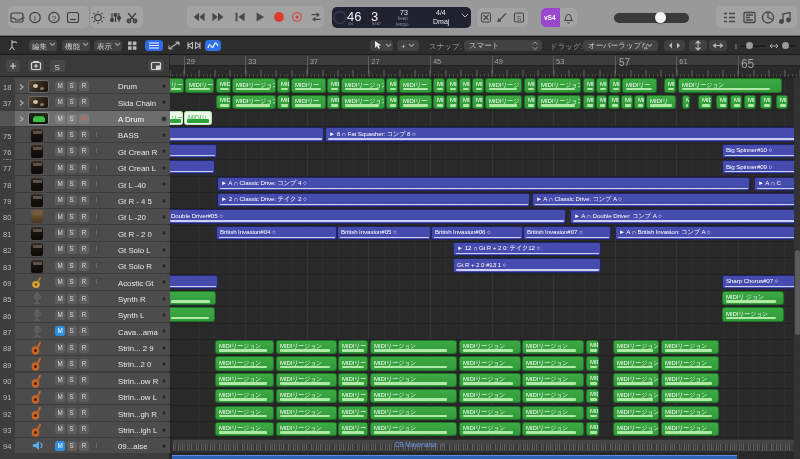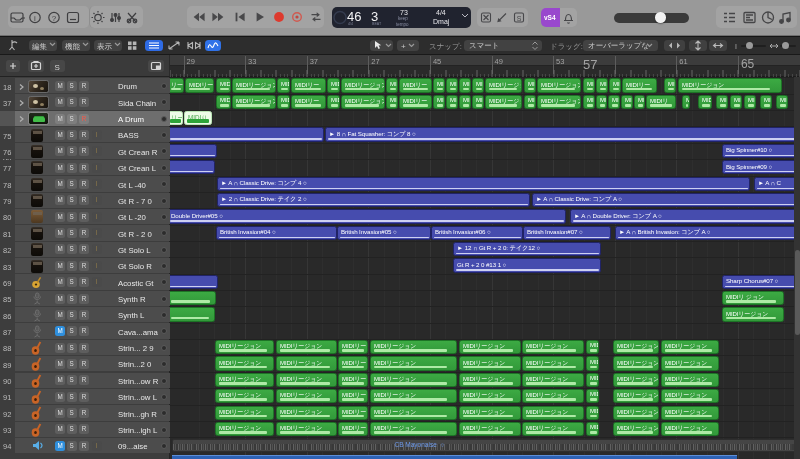--- a/index.html
+++ b/index.html
@@ -227,21 +227,21 @@
 <div class="t" style="left:309.7px;top:57.5px;font-size:7.5px;color:#a2a2a2">37</div>
 <div style="left:368.3px;top:55.5px;width:1.0px;height:21.0px;background:#5d5d5d"></div>
 <div class="t" style="left:371.3px;top:57.5px;font-size:7.5px;color:#a2a2a2">27</div>
 <div style="left:429.9px;top:55.5px;width:1.0px;height:21.0px;background:#5d5d5d"></div>
 <div class="t" style="left:432.9px;top:57.5px;font-size:7.5px;color:#a2a2a2">45</div>
 <div style="left:491.5px;top:55.5px;width:1.0px;height:21.0px;background:#5d5d5d"></div>
 <div class="t" style="left:494.5px;top:57.5px;font-size:7.5px;color:#a2a2a2">49</div>
 <div style="left:553.1px;top:55.5px;width:1.0px;height:21.0px;background:#5d5d5d"></div>
 <div class="t" style="left:556.1px;top:57.5px;font-size:7.5px;color:#a2a2a2">53</div>
 <div style="left:614.7px;top:55.5px;width:1.0px;height:21.0px;background:#5d5d5d"></div>
-<div class="t" style="left:583px;top:57.5px;font-size:13px;color:#a2a2a2">57</div>
+<div class="t" style="left:619px;top:57.5px;font-size:10px;color:#a2a2a2">57</div>
 <div style="left:676.3px;top:55.5px;width:1.0px;height:21.0px;background:#5d5d5d"></div>
 <div class="t" style="left:679.3px;top:57.5px;font-size:7.5px;color:#a2a2a2">61</div>
 <div style="left:737.9px;top:55.5px;width:1.0px;height:21.0px;background:#5d5d5d"></div>
 <div class="t" style="left:740.9px;top:57.5px;font-size:12px;color:#a2a2a2">65</div>
 <div style="left:170.0px;top:70.0px;width:630.0px;height:7.0px;background:repeating-linear-gradient(90deg,#666 0 1px,transparent 1px 15.4px);background-position:13.50px 0"></div>
 <div style="left:170.0px;top:73.5px;width:630.0px;height:3.5px;background:repeating-linear-gradient(90deg,#484848 0 1px,transparent 1px 3.85px);background-position:1.95px 0"></div>
 <div style="left:170.0px;top:77.0px;width:630.0px;height:382.0px;background:#292929"></div>
 <div style="left:198.9px;top:77.0px;width:1.0px;height:382.0px;background:#2e2e2e"></div>
 <div style="left:214.3px;top:77.0px;width:1.0px;height:382.0px;background:#2e2e2e"></div>
 <div style="left:229.7px;top:77.0px;width:1.0px;height:382.0px;background:#2e2e2e"></div>
@@ -929,21 +929,21 @@
 <div style="left:15.0px;top:192.5px;width:155.0px;height:15.4px;background:#4c4c4c"></div>
 <div style="left:0.0px;top:192.5px;width:15.0px;height:15.4px;background:#3d3d3d"></div>
 <div class="num" style="left:3.0px;top:197.0px;">79</div>
 <div style="left:31.0px;top:194.0px;width:12.0px;height:13.0px;background:linear-gradient(#3a322a 0%,#17120d 30%,#0d0b08 100%);border-radius:2px">
       <div style="left:1.5px;top:2px;width:9px;height:3px;background:#6e6253;opacity:.8"></div>
     </div>
 <div class="msr" style="left:55.0px;top:195.3px;width:10.0px;height:10.0px;background:#5e5e5e;color:#ddd">M</div>
 <div class="msr" style="left:66.5px;top:195.3px;width:10.0px;height:10.0px;background:#5e5e5e">S</div>
 <div class="msr" style="left:79.0px;top:195.3px;width:10.0px;height:10.0px;background:#5e5e5e;color:#ddd">R</div>
 <div class="msr" style="left:91.5px;top:195.3px;width:10.0px;height:10.0px;background:#4a4a4a;color:#917b4a">I</div>
-<div class="nm" style="left:118.0px;top:196.8px;color:#e8e8e8">Gt R - 7 0</div>
+<div class="nm" style="left:118.0px;top:196.8px;color:#e8e8e8">Gt R - 4 5</div>
 <div style="left:160.5px;top:197.5px;width:6.0px;height:6.0px;background:#2c2c2c;border-radius:50%;border:1px solid #5a5a5a"></div>
 <div style="left:15.0px;top:208.9px;width:155.0px;height:15.4px;background:#4c4c4c"></div>
 <div style="left:0.0px;top:208.9px;width:15.0px;height:15.4px;background:#3d3d3d"></div>
 <div class="num" style="left:3.0px;top:213.4px;">80</div>
 <div style="left:31.0px;top:210.4px;width:12.0px;height:13.0px;background:linear-gradient(#7d5c38,#4d3820);border-radius:2px">
       <div style="left:1.5px;top:2px;width:9px;height:3px;background:#6e6253;opacity:.8"></div>
     </div>
 <div class="msr" style="left:55.0px;top:211.7px;width:10.0px;height:10.0px;background:#5e5e5e;color:#ddd">M</div>
 <div class="msr" style="left:66.5px;top:211.7px;width:10.0px;height:10.0px;background:#5e5e5e">S</div>
 <div class="msr" style="left:79.0px;top:211.7px;width:10.0px;height:10.0px;background:#5e5e5e;color:#ddd">R</div>

